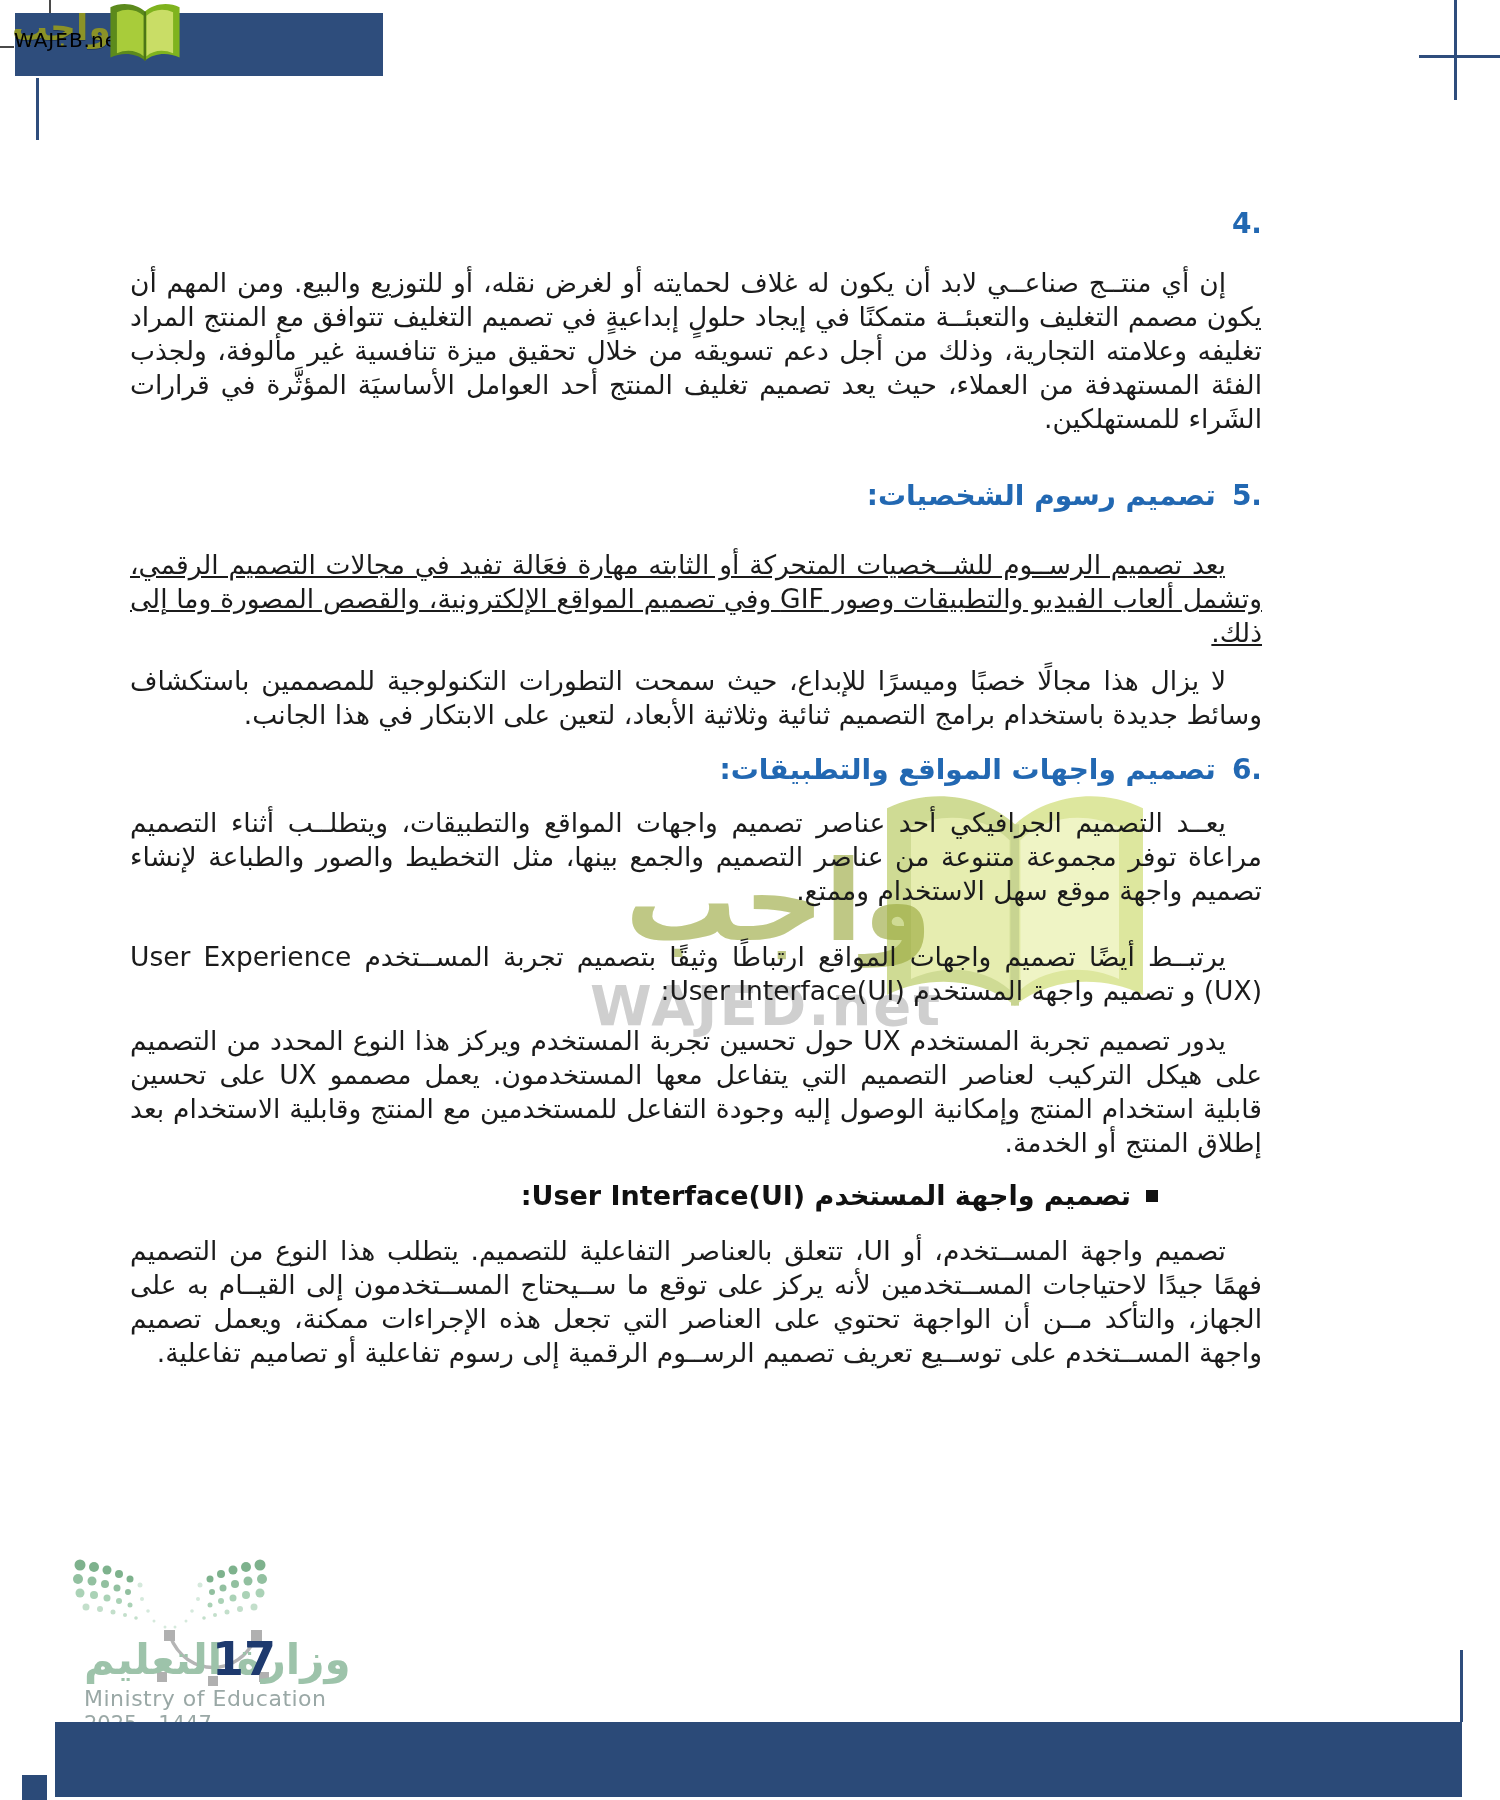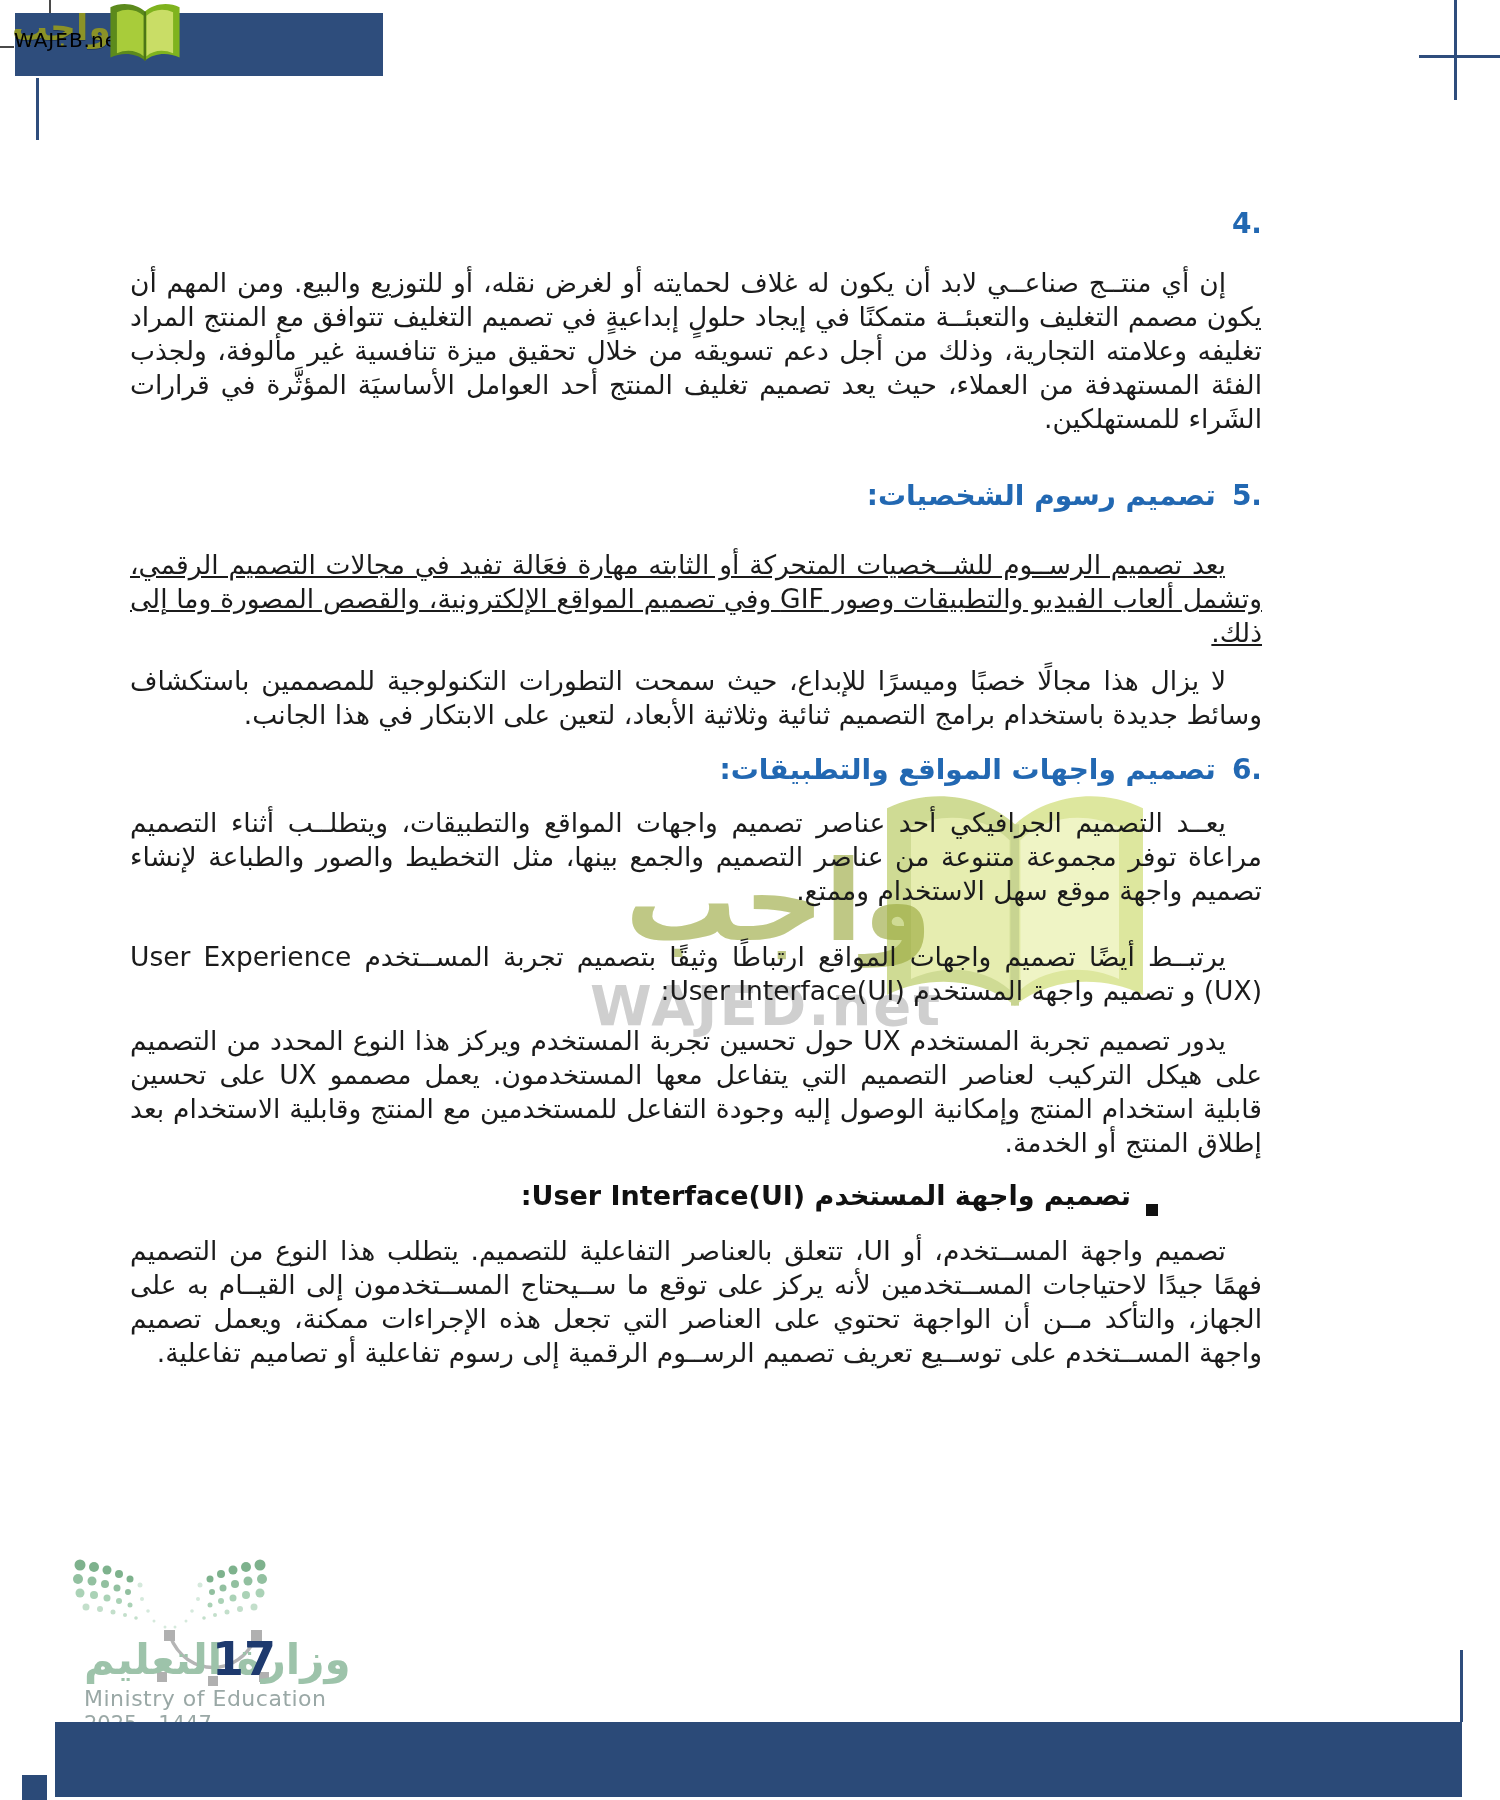--- a/index.html
+++ b/index.html
@@ -43,21 +43,21 @@
   .p-pack { margin-top:22px; }
   .h5m { margin-top:40px; }
   .p-ch1 { margin-top:32px;text-decoration:underline; }
   .p-ch2 { margin-top:14px; }
   .h6m { margin-top:18px; }
   .p-web1 { margin-top:16px; }
   .p-web2 { margin-top:32px; }
   .bullet-row { display:flex; align-items:center; gap:15px; margin-right:104px;
                 font-weight:bold; font-size:27px; color:#111; line-height:40px; }
   .b1 { margin-top:12px; }
-  .b2 { margin-top:16px;align-items:flex-end; }
+  .b2 { margin-top:16px; }
   .p-ux { margin-top:16px; }
   .p-ui { margin-top:18px; }
   .bullet-sq { width:12px; height:12px; background:#111; flex:0 0 auto; }
 
   
   .ministry-dots { position:absolute; left:70px; top:1554px; width:200px; height:82px; }
   .compass { position:absolute; left:156px; top:1626px; width:116px; height:64px; }
   .page-number { position:absolute; left:212px; top:1632px; font-size:46px; font-weight:bold; color:#1e3a6e; z-index:3; }
   .ministry-ar { position:absolute; left:84px; top:1638px; font-size:42px; font-weight:bold; color:#9dc3aa;
                  direction:rtl; z-index:2; line-height:44px; }

